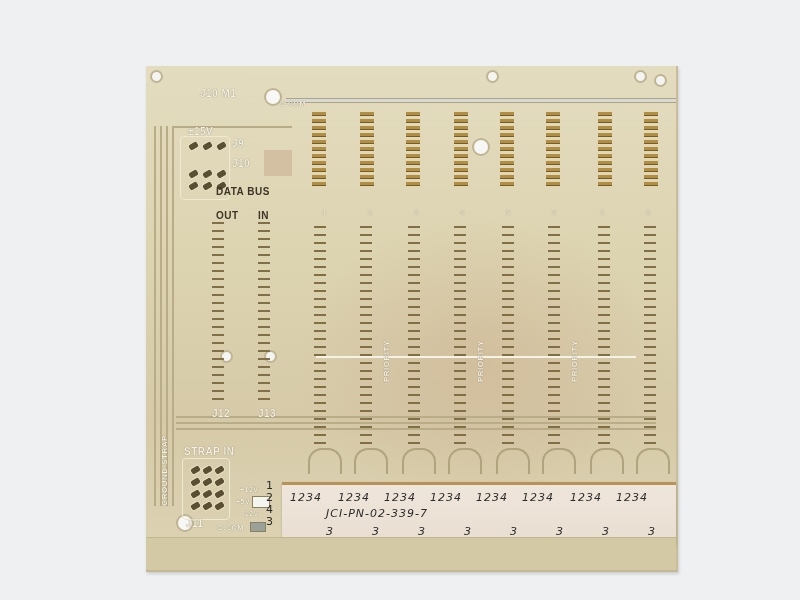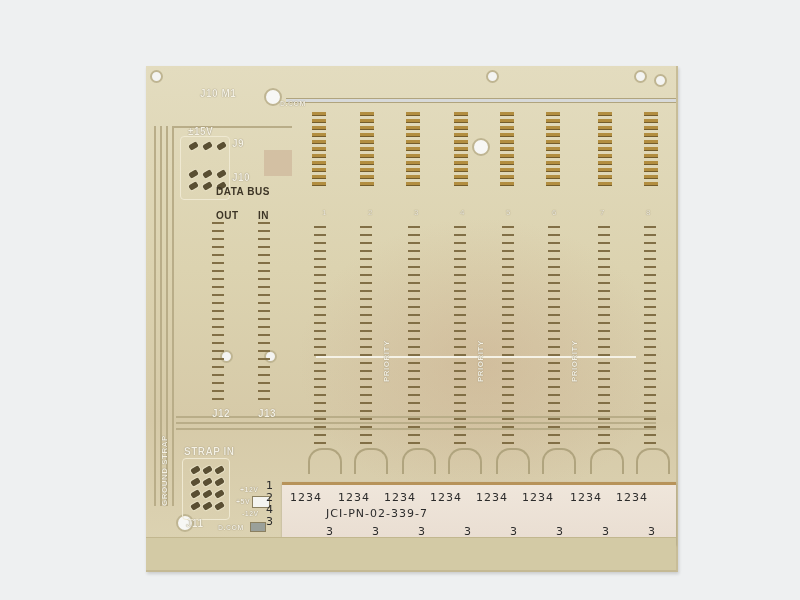--- a/index.html
+++ b/index.html
@@ -52,20 +52,21 @@
     .pad {
       position: absolute; width: 9px; height: 6px; border-radius: 3px;
       background: #5a4f33; border: 1px solid #e9e2c6;
       transform: rotate(-30deg);
     }
     .label-strip {
       position: absolute; left: 136px; top: 416px; width: 394px; height: 60px;
       background: linear-gradient(180deg, #efe6db 0%, #e9ddd1 100%);
       border-top: 3px solid #b7935a;
       box-shadow: 0 1px 2px rgba(0,0,0,0.2);
+      font-style: italic;
     }
     .strip-text { position: absolute; font-family: "DejaVu Sans", sans-serif; color: #2b2b2b; font-size: 11px; letter-spacing: 1px; }
     .side-nums { position: absolute; left: 120px; top: 414px; font-family: "DejaVu Sans", sans-serif; font-size: 11px; color: #2b2b2b; line-height: 12px; }
     .foot { position: absolute; bottom: 0; left: 0; width: 100%; height: 32px; background: #d3caa5; border-top: 1px solid #c2b78f; }
     .white-pad { position: absolute; background: #f4f4f0; border: 1px solid #8b8060; }
     .arch {
       position: absolute; width: 30px; height: 24px; border: 2px solid #b0a47e; border-bottom: none;
       border-radius: 14px 14px 0 0;
     }
   </style>
@@ -98,21 +99,21 @@
   <div class="trace-v" style="left:26px;top:60px;height:380px"></div>
   <div class="trace-h" style="left:26px;top:60px;width:120px"></div>
   <div class="trace-h" style="left:30px;top:350px;width:480px"></div>
   <div class="trace-h" style="left:30px;top:356px;width:480px"></div>
   <div class="trace-h" style="left:30px;top:362px;width:480px"></div>
 
   <span class="silk" style="left:54px;top:22px">J10 M1</span>
   <span class="silk" style="left:134px;top:34px;font-size:7px">D.COM</span>
   <span class="silk" style="left:42px;top:60px">±15V</span>
   <span class="silk" style="left:86px;top:72px">J9</span>
-  <span class="silk" style="left:86px;top:106px">J10</span>
+  <span class="silk" style="left:86px;top:92px">J10</span>
 
   <div class="connector-block" style="left:34px;top:70px;width:48px;height:62px"></div>
   <div class="pad" style="left:42px;top:76px"></div>
   <div class="pad" style="left:56px;top:76px"></div>
   <div class="pad" style="left:70px;top:76px"></div>
   <div class="pad" style="left:42px;top:104px"></div>
   <div class="pad" style="left:56px;top:104px"></div>
   <div class="pad" style="left:70px;top:104px"></div>
   <div class="pad" style="left:42px;top:116px"></div>
   <div class="pad" style="left:56px;top:116px"></div>

